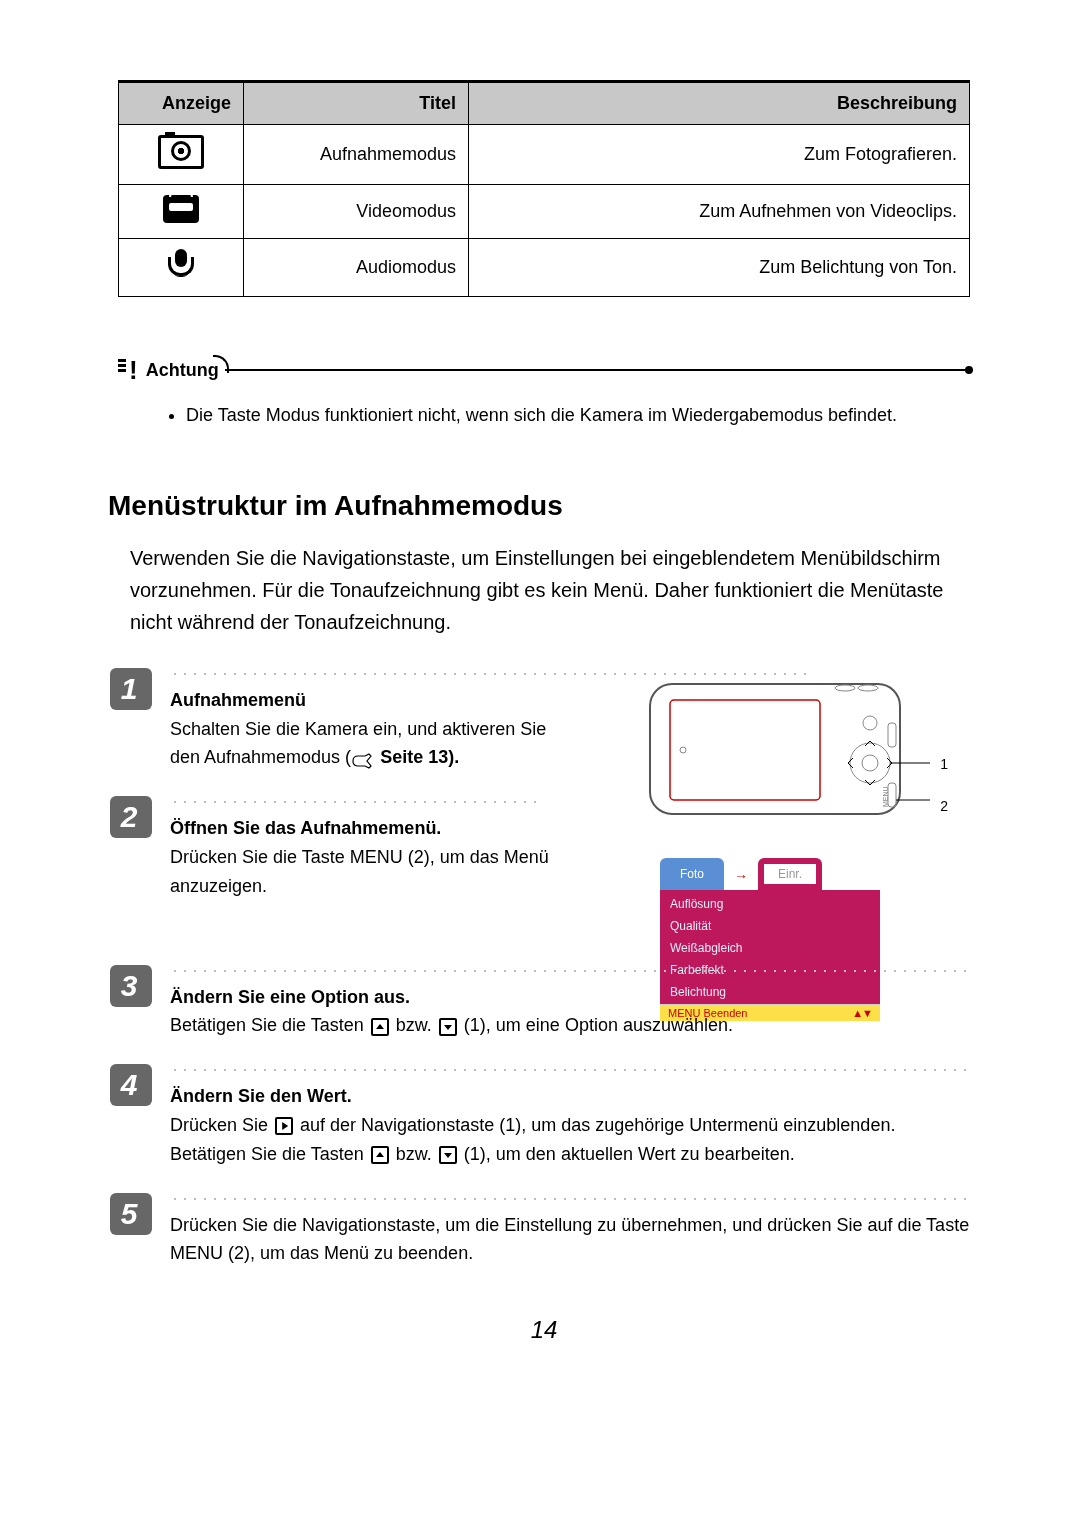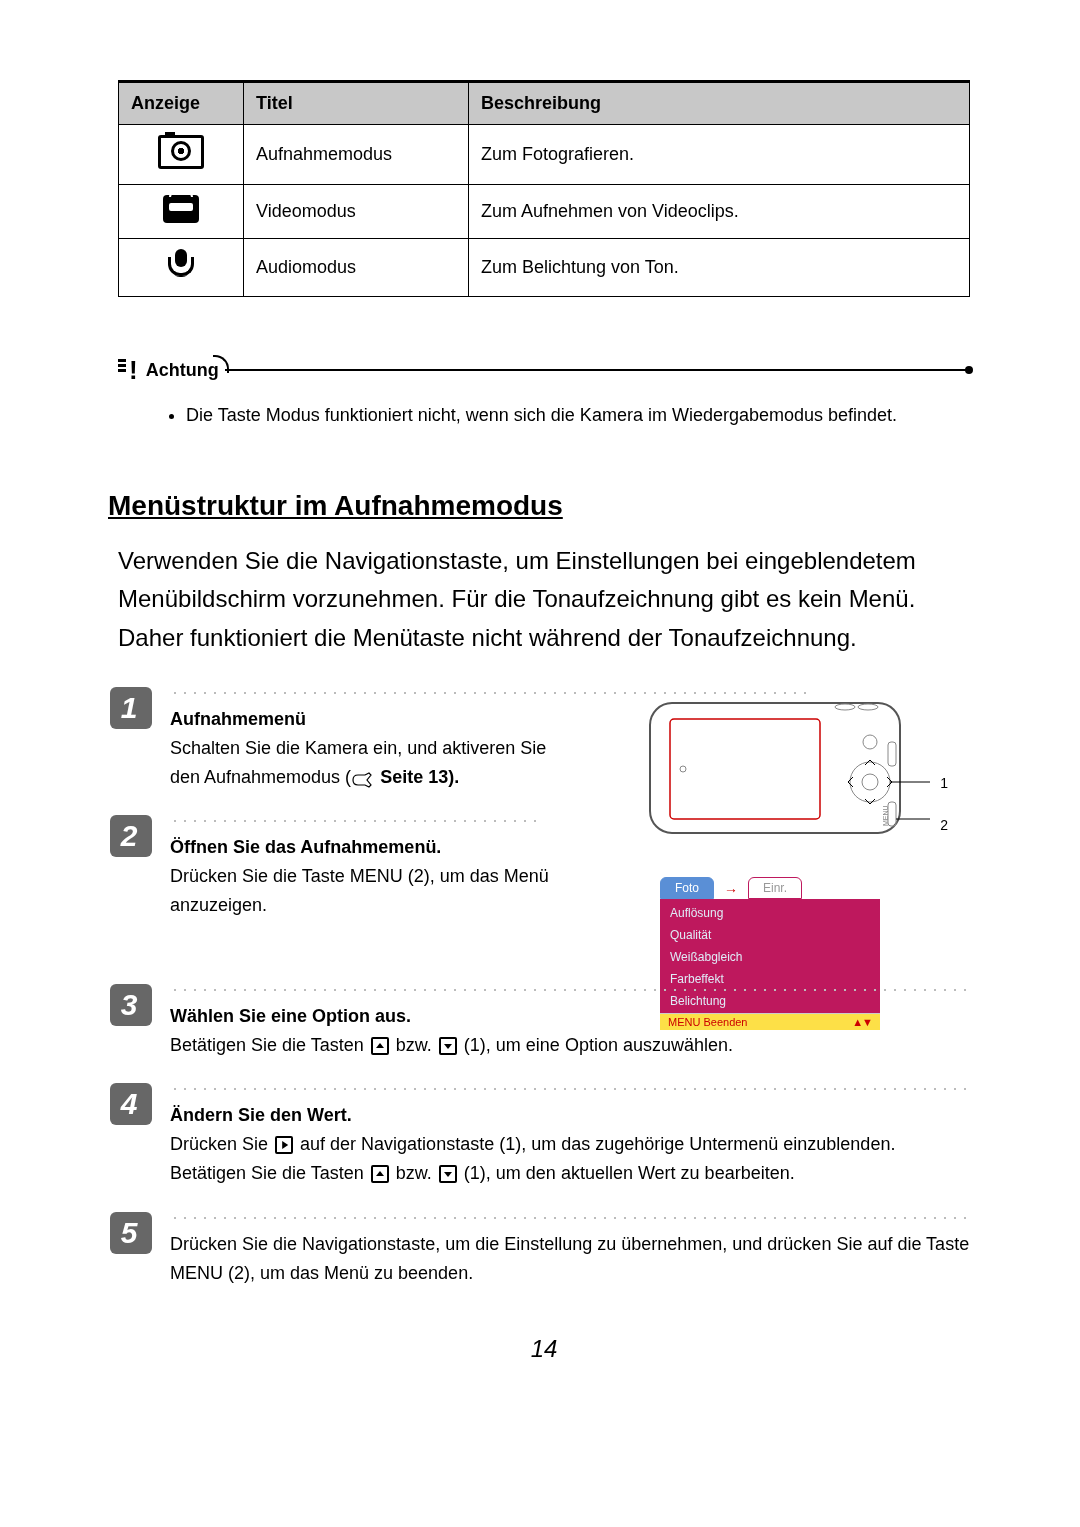--- a/index.html
+++ b/index.html
@@ -22,21 +22,21 @@
   table.mode-table {
     width: 100%;
     border-collapse: collapse;
     border-top: 3px solid #000;
   }
   table.mode-table th,
   table.mode-table td {
     border-right: 1px solid #000;
     border-bottom: 1px solid #000;
     padding: 10px 12px;
-    text-align: left;
+    text-align: right;
     font-size: 18px;
     vertical-align: middle;
   }
   table.mode-table th {
     background: #c8c8c8;
     font-weight: bold;
   }
   table.mode-table th:first-child,
   table.mode-table td:first-child {
     border-left: 1px solid #000;
@@ -214,26 +214,25 @@
   .attention-body ul {
     margin: 0;
     padding-left: 28px;
   }
 
   
   h2.section-heading {
     font-size: 28px;
     font-weight: bold;
     margin: 60px 0 20px -10px;
-    text-decoration: underline;
   }
   .section-para {
-    font-size: 24px;
+    font-size: 20px;
     line-height: 1.6;
-    margin: 0 0 30px 0;
+    margin: 0 0 30px 12px;
   }
 
   
   .steps {
     position: relative;
   }
   .step {
     display: flex;
     align-items: flex-start;
     margin-bottom: 24px;
@@ -309,21 +308,21 @@
     width: 220px;
     margin: 10px 0 0 20px;
     font-size: 12px;
   }
   .menu-tabs {
     display: flex;
     gap: 4px;
     align-items: center;
   }
   .menu-tab {
-    border: 1px solid #be185d;
+    border: 6px solid #be185d;
     border-radius: 6px 6px 0 0;
     padding: 3px 14px;
     color: #999;
     background: #fff;
   }
   .menu-tab.active {
     background: #5a8fd6;
     color: #fff;
     border-color: #5a8fd6;
     position: relative;
@@ -534,21 +533,21 @@
         <span>Drücken Sie die Taste MENU (2), um das Menü anzuzeigen.</span>
       </div>
     </div>
 
     <div style="height:40px"></div>
 
     <div class="step">
       <div class="step-num">3</div>
       <div class="step-content">
         <div class="dots-line"></div>
-        <span class="step-title">Wählen Sie eine Option aus.</span>
+        <span class="step-title">Ändern Sie eine Option aus.</span>
         <span>
           <span>Betätigen Sie die Tasten </span><span class="key-icon up"></span><span> bzw. </span><span class="key-icon down"></span><span> (1), um eine Option auszuwählen.</span>
         </span>
       </div>
     </div>
 
     <div class="step">
       <div class="step-num">4</div>
       <div class="step-content">
         <div class="dots-line"></div>

